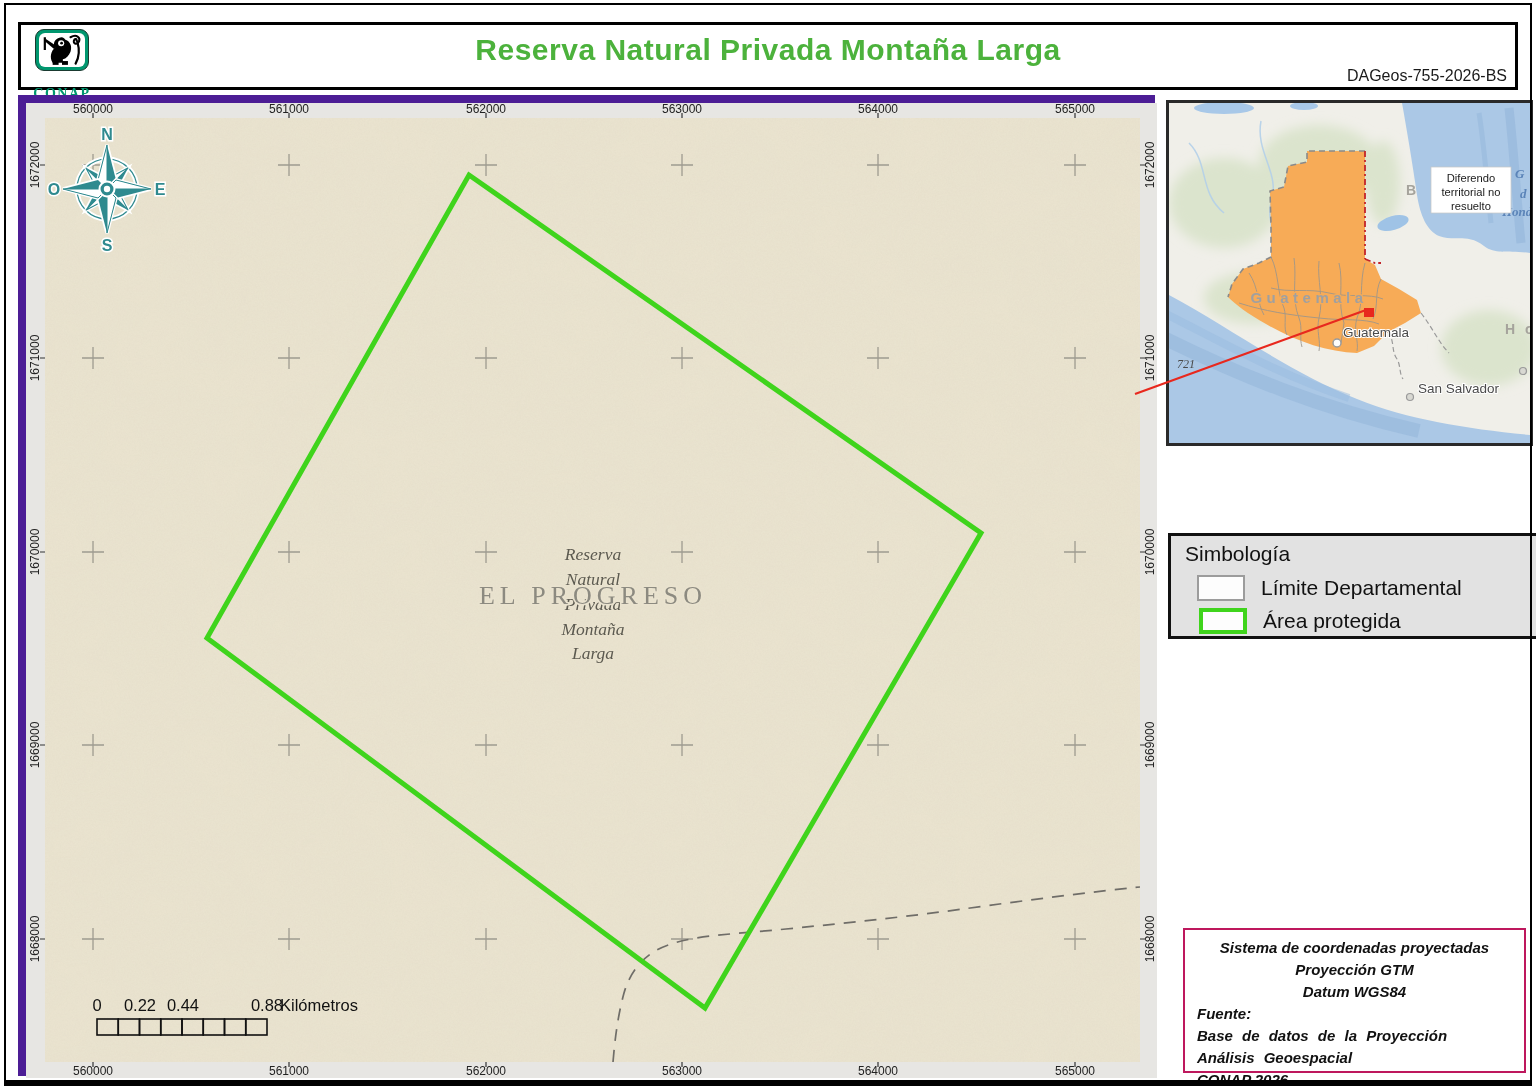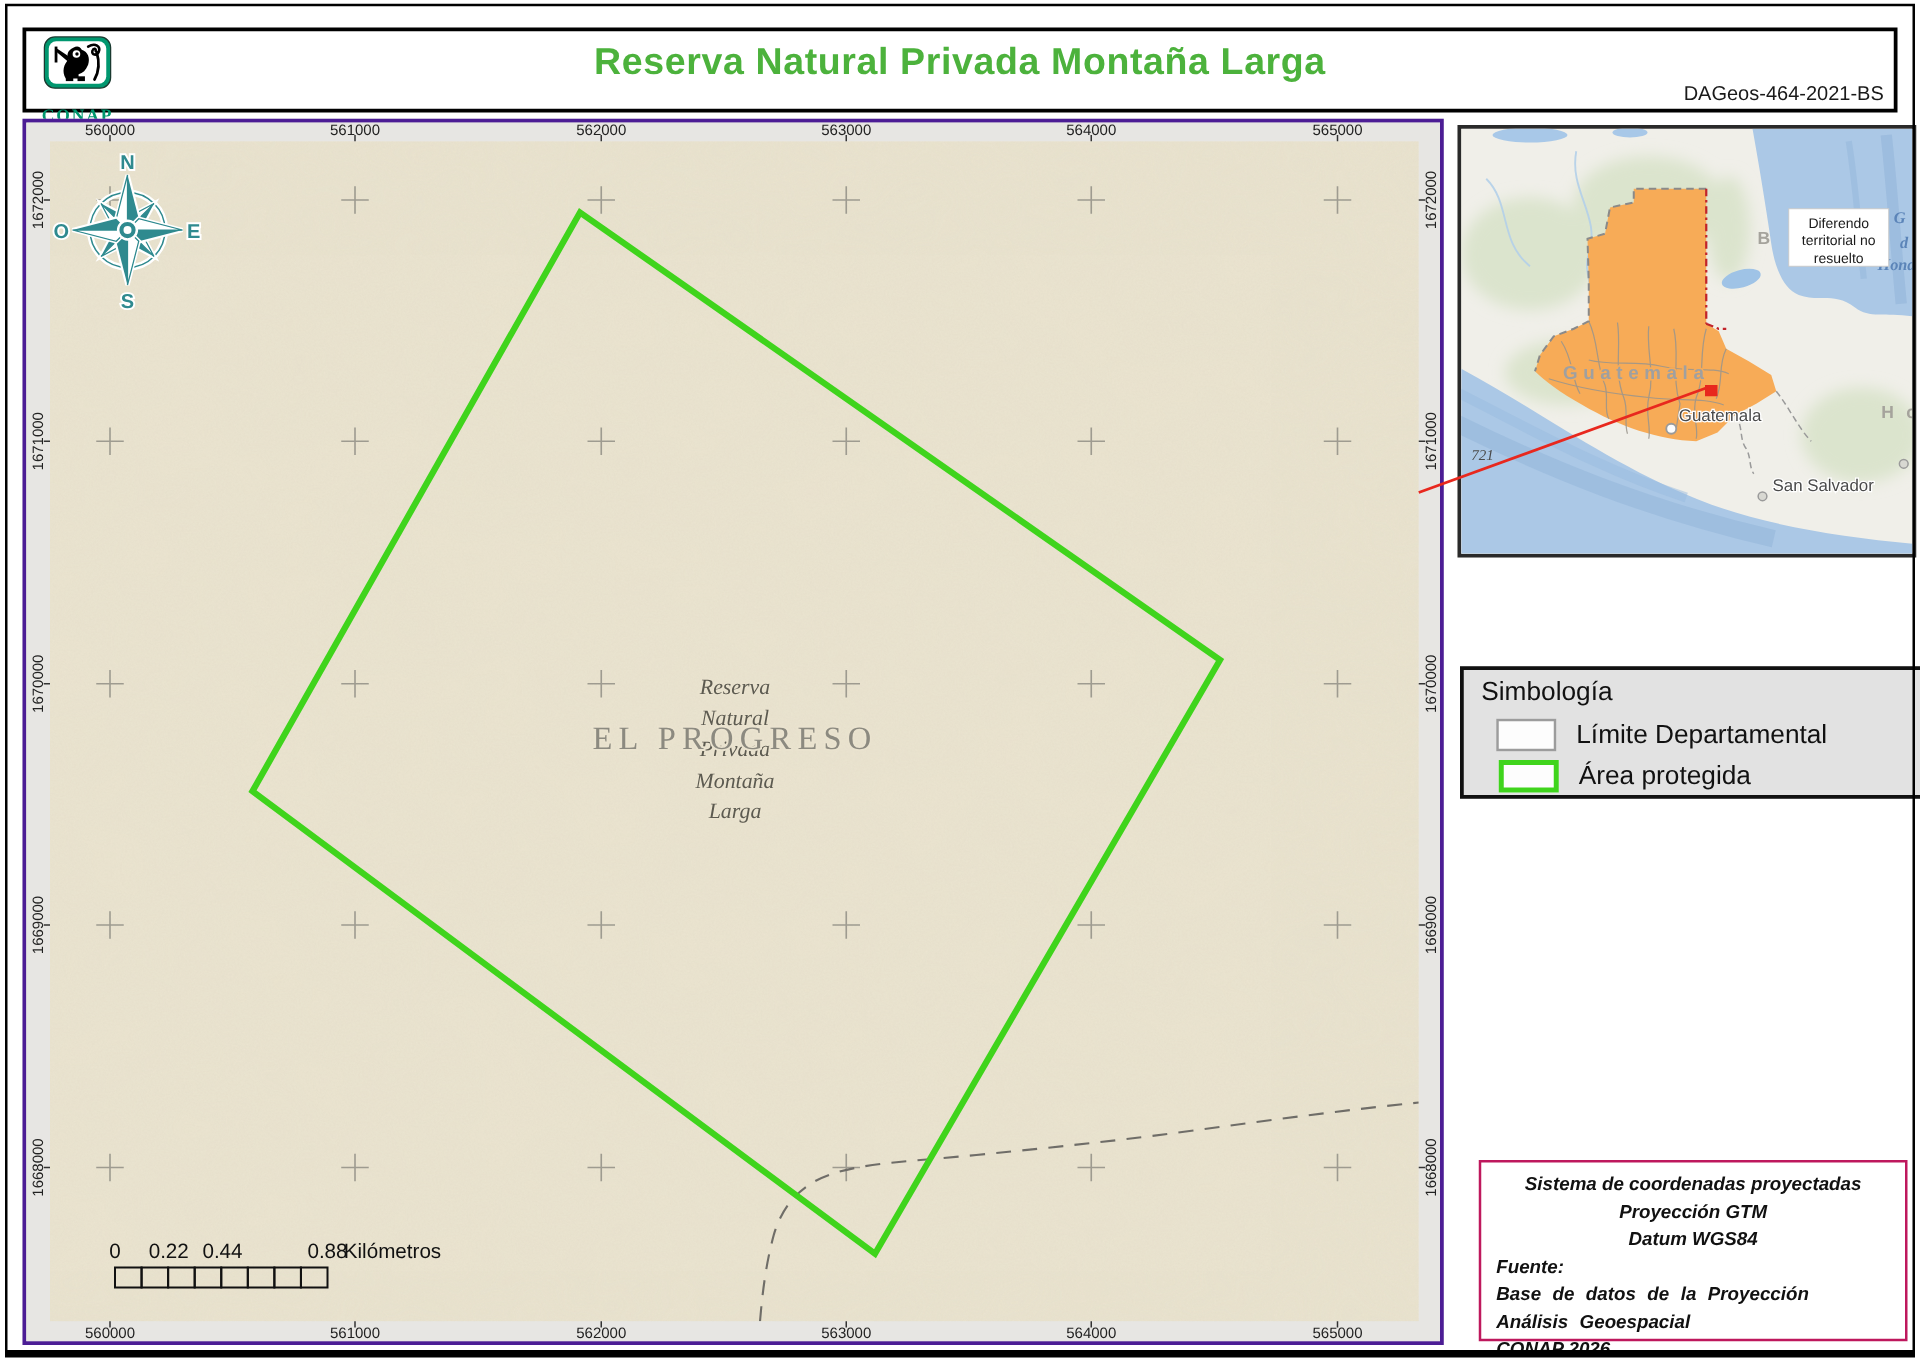--- a/index.html
+++ b/index.html
@@ -15,21 +15,21 @@
        border-radius:9px;padding:3px;box-sizing:border-box;}
   .logo-inner{width:100%;height:100%;background:#fff;border-radius:6px;overflow:hidden;}
   .logo-org{font-family:"Liberation Serif",serif;font-weight:bold;font-size:14px;
        color:#00976f;letter-spacing:1.5px;margin-top:15px;}
   .map-title{position:absolute;left:0;right:0;top:0;height:49px;display:flex;
        align-items:center;justify-content:center;font-size:30px;font-weight:600;
        color:#4cb23c;letter-spacing:.5px;}
   .doc-id{position:absolute;right:8px;bottom:2px;font-size:16px;color:#1a1a1a;}
   
   .map-frame{position:absolute;left:18px;top:95px;width:1137px;height:981px;
-       border:3px solid #4c1d95;box-sizing:border-box;background:#e7e6e3;}
+       border:8px solid #4c1d95;box-sizing:border-box;background:#e7e6e3;}
   .map-frame svg{display:block;}
   text.gridlab{font:12px "Liberation Sans",sans-serif;fill:#222;}
   text.compass-letter{font:bold 16px "Liberation Sans",sans-serif;fill:#2f8a8f;
        stroke:#fff;stroke-width:3px;paint-order:stroke;text-anchor:middle;}
   text.dept{font:26px "Liberation Serif",serif;letter-spacing:5px;fill:#8c8a80;
        stroke:#eae3cf;stroke-width:3px;paint-order:stroke;text-anchor:middle;}
   text.resv{font:italic 17.5px "Liberation Serif",serif;fill:#5c5a50;
        stroke:#eae3cf;stroke-width:2px;paint-order:stroke;text-anchor:middle;}
   text.sblab{font:16.5px "Liberation Sans",sans-serif;fill:#111;}
   
@@ -79,21 +79,21 @@
           <circle cx="25" cy="12" r="3.6" fill="#fff"></circle>
           <circle cx="25.5" cy="12" r="1.6" fill="#000"></circle>
           <rect x="15" y="33" width="7" height="4.5" fill="#000"></rect>
           <rect x="26" y="33" width="7" height="4.5" fill="#000"></rect>
         </svg>
       </div>
     </div>
     <div class="logo-org">CONAP</div>
   </div>
   <div class="map-title">Reserva Natural Privada Montaña Larga</div>
-  <div class="doc-id">DAGeos-464-2021-BS</div>
+  <div class="doc-id">DAGeos-755-2026-BS</div>
 </div>
 
 <div class="map-frame">
 <svg width="1131" height="975" viewBox="0 0 1131 975">
   <defs>
     <clipPath id="mapclip">
           <rect x="19" y="15" width="1095" height="944"></rect>
         </clipPath>
     <filter id="terrain" x="0%" y="0%" width="100%" height="100%">
       <feTurbulence type="fractalNoise" baseFrequency="0.012 0.016" numOctaves="3" seed="7"></feTurbulence>

